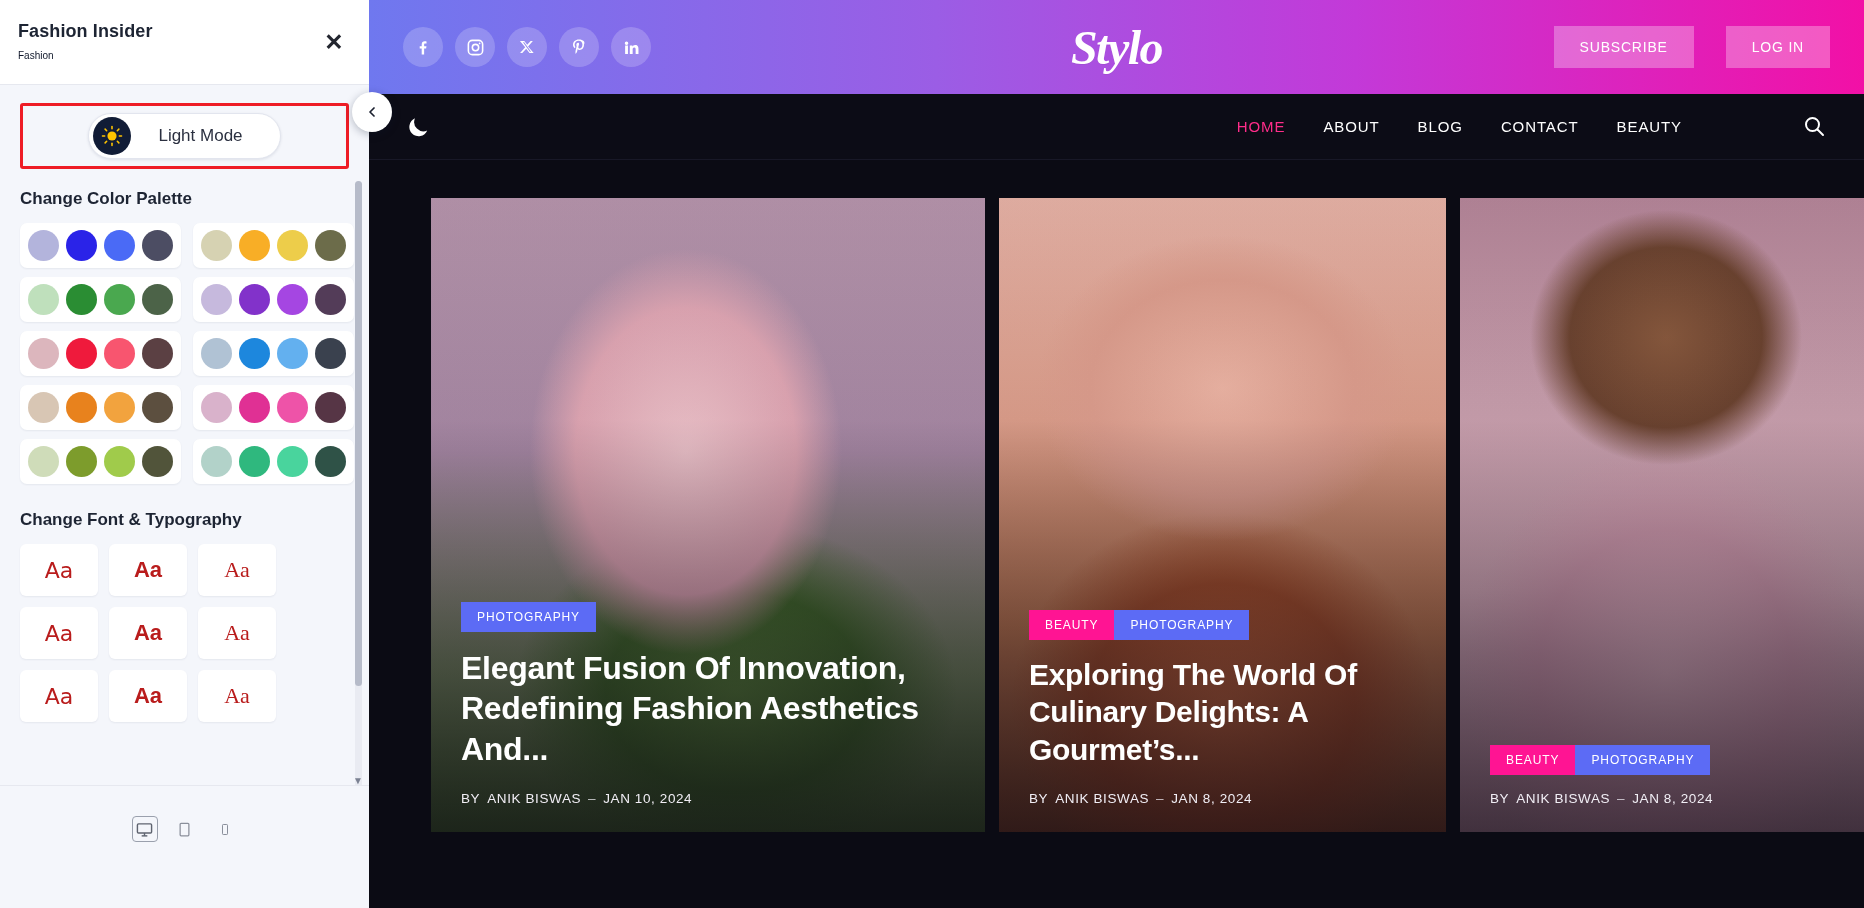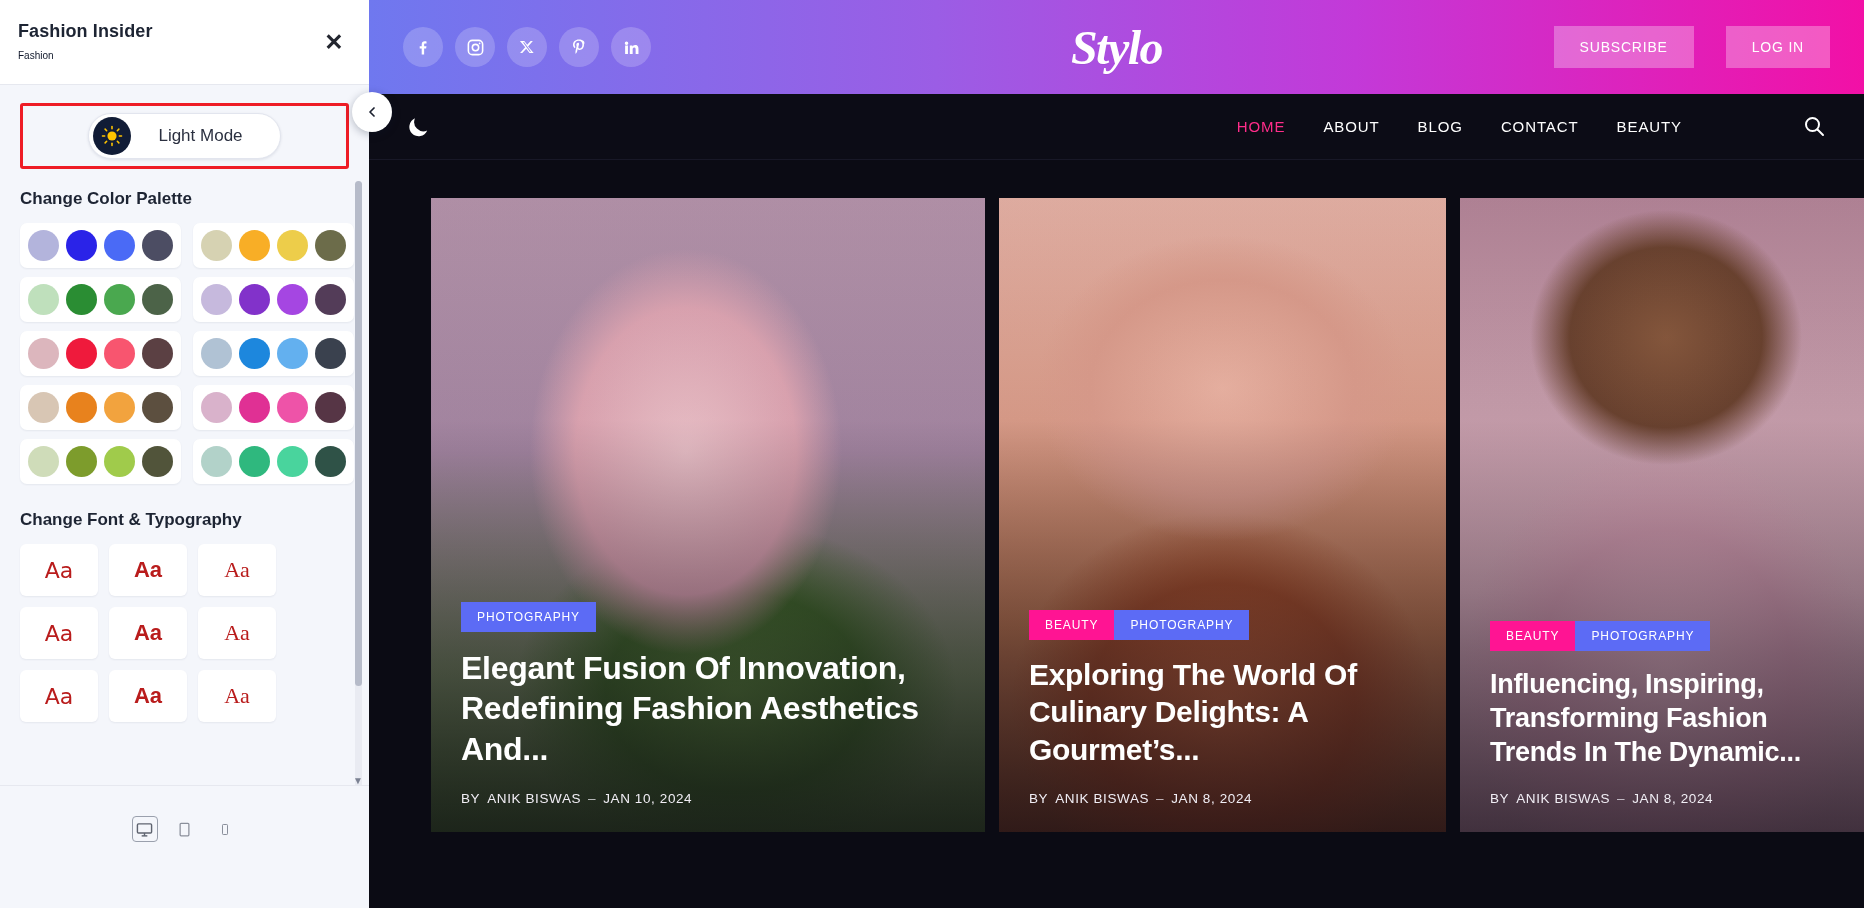--- a/index.html
+++ b/index.html
@@ -461,21 +461,20 @@
           </div>
         </article>
         <article class="card c3">
           <div class="card-art art3"></div>
           <div class="card-shade"></div>
           <div class="card-body">
             <div class="tags">
               <span class="tag" style="background: rgb(255, 20, 147);">BEAUTY</span>
               <span class="tag" style="background: rgb(92, 107, 245);">PHOTOGRAPHY</span>
             </div>
-            <h2 class="card-title">Influencing, Inspiring, Transforming Fashion Trends In The Dynamic...</h2>
             <div class="meta">
               <span>BY</span>
               <span>ANIK BISWAS</span>
               <span class="dash">–</span>
               <span>JAN 8, 2024</span>
             </div>
           </div>
         </article>
       </div>
   </main>

